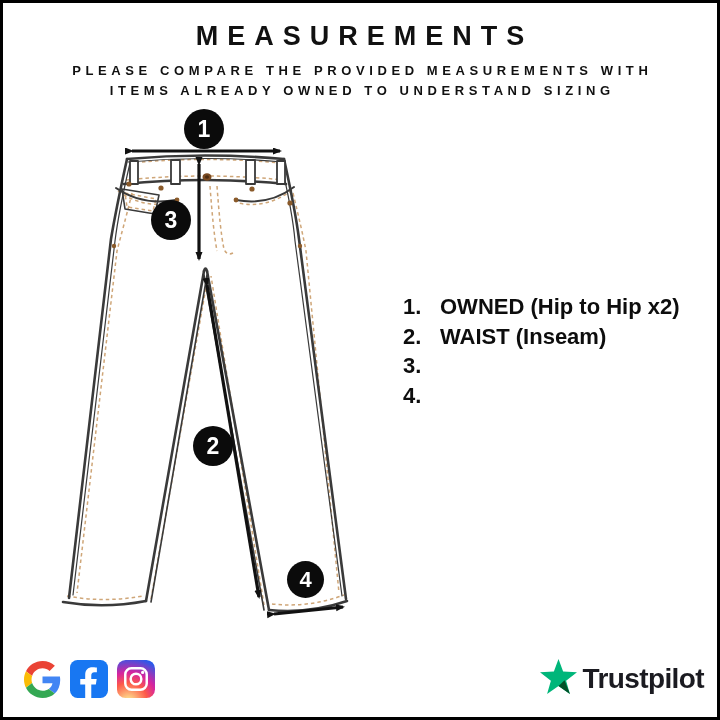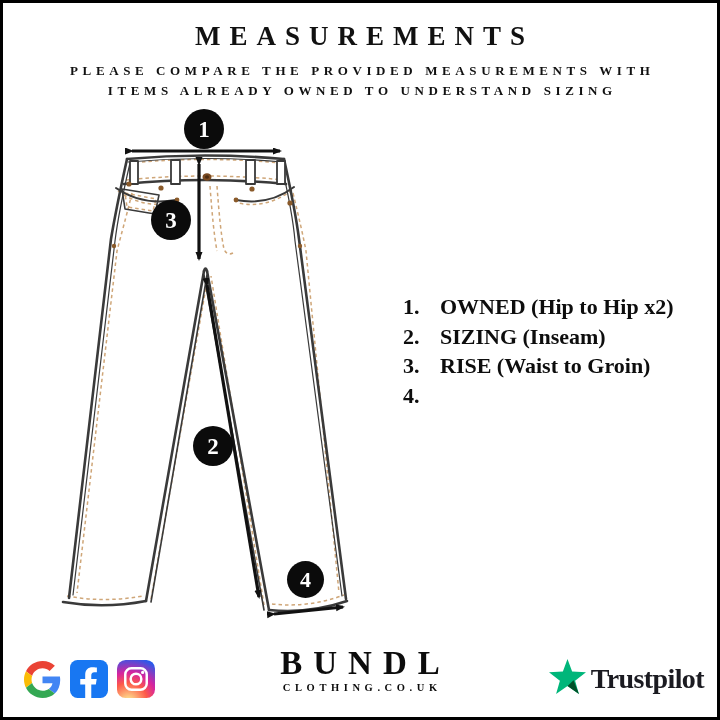--- a/index.html
+++ b/index.html
@@ -1,19 +1,19 @@
 <!DOCTYPE html>
 <html><head>
 <meta charset="utf-8">
 <style>
   html,body{margin:0;padding:0;background:#888;}
   #canvas{
     position:relative;width:720px;height:720px;margin:0 auto;
     background:#ffffff;border:3px solid #000;box-sizing:border-box;
-    font-family:Liberation Serif, serif;overflow:hidden;
+    font-family:Liberation Sans, sans-serif;overflow:hidden;
   }
   
   .header{position:absolute;top:18px;left:0;width:100%;text-align:center;}
   .title{
     font-size:27px;font-weight:bold;color:#111;
     letter-spacing:9px;margin-right:-9px;
   }
   .subtitle{
     margin-top:9px;font-size:13px;font-weight:bold;color:#111;
     letter-spacing:4.6px;margin-right:-4.6px;line-height:20px;
@@ -154,25 +154,24 @@
   <div class="badge" id="badge-length">2</div>
   <div class="badge" id="badge-hem">4</div>
 
   <div class="legend">
     <div class="legend-row">
       <span class="legend-num">1.</span>
       <span class="legend-label">OWNED (Hip to Hip x2)</span>
     </div>
     <div class="legend-row">
       <span class="legend-num">2.</span>
-      <span class="legend-label">SIZING (Inseam)</span>
+      <span class="legend-label">WAIST (Inseam)</span>
     </div>
     <div class="legend-row">
       <span class="legend-num">3.</span>
-      <span class="legend-label">RISE (Waist to Groin)</span>
     </div>
     <div class="legend-row">
       <span class="legend-num">4.</span>
     </div>
   </div>
 
   <div class="footer">
 
     <div class="social">
 
@@ -203,24 +202,20 @@
             </radialGradient>
           </defs>
           <rect width="40" height="40" rx="9" fill="url(#iggrad)"></rect>
           <rect x="8.7" y="8.7" width="22.6" height="22.6" rx="6.5" fill="none" stroke="#fff" stroke-width="2.6"></rect>
           <circle cx="20" cy="20" r="5.6" fill="none" stroke="#fff" stroke-width="2.6"></circle>
           <circle cx="27" cy="13.1" r="1.7" fill="#fff"></circle>
         </svg>
       </span>
     </div>
 
-    <div class="brand">
-      <div class="brand-name">BUNDL</div>
-      <div class="brand-domain">CLOTHING.CO.UK</div>
-    </div>
 
     <div class="trustpilot">
       <span>
         <svg width="37" height="35" viewBox="0 0 36 34">
           <polygon points="18,0 22.5,12.2 36,12.9 25.4,21.1 29.1,34 18,26.2 6.9,34 10.6,21.1 0,12.9 13.5,12.2" fill="#00B67A"></polygon>
           <path d="M18 26.2 L23.9 20.6 L29.1 34 Z" fill="#005128"></path>
         </svg>
       </span>
       <span class="trustpilot-label">Trustpilot</span>
     </div>

